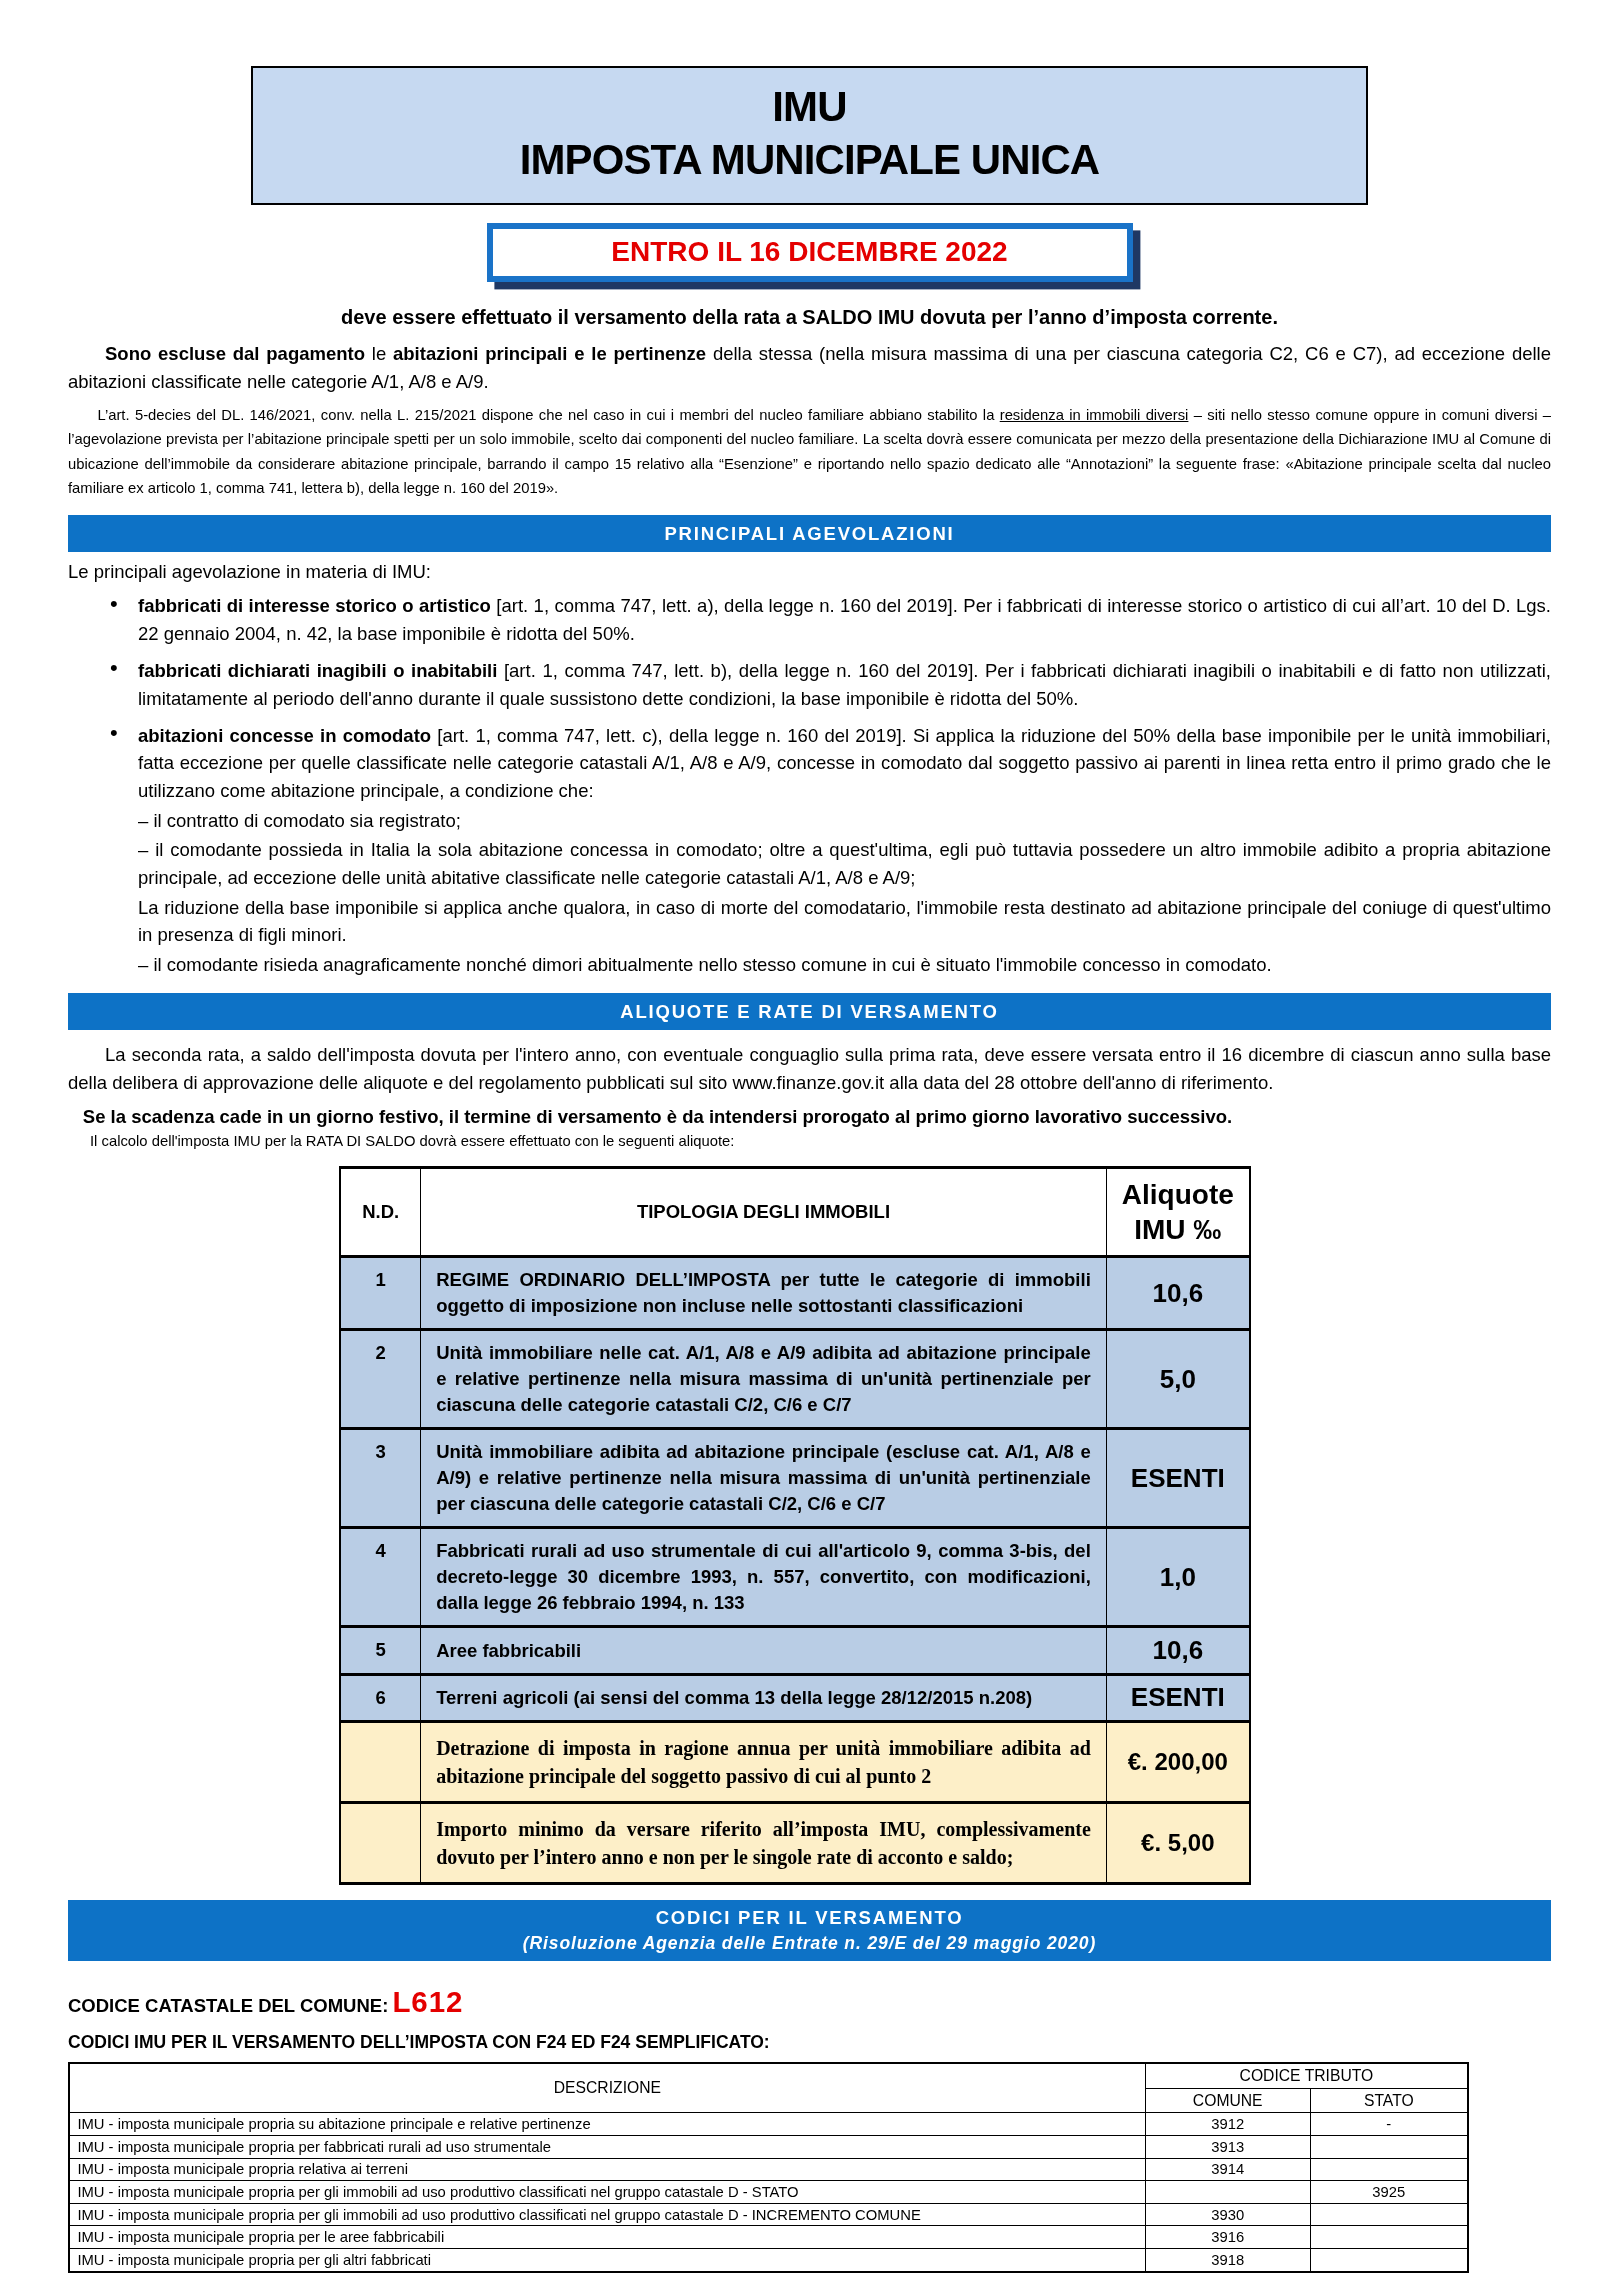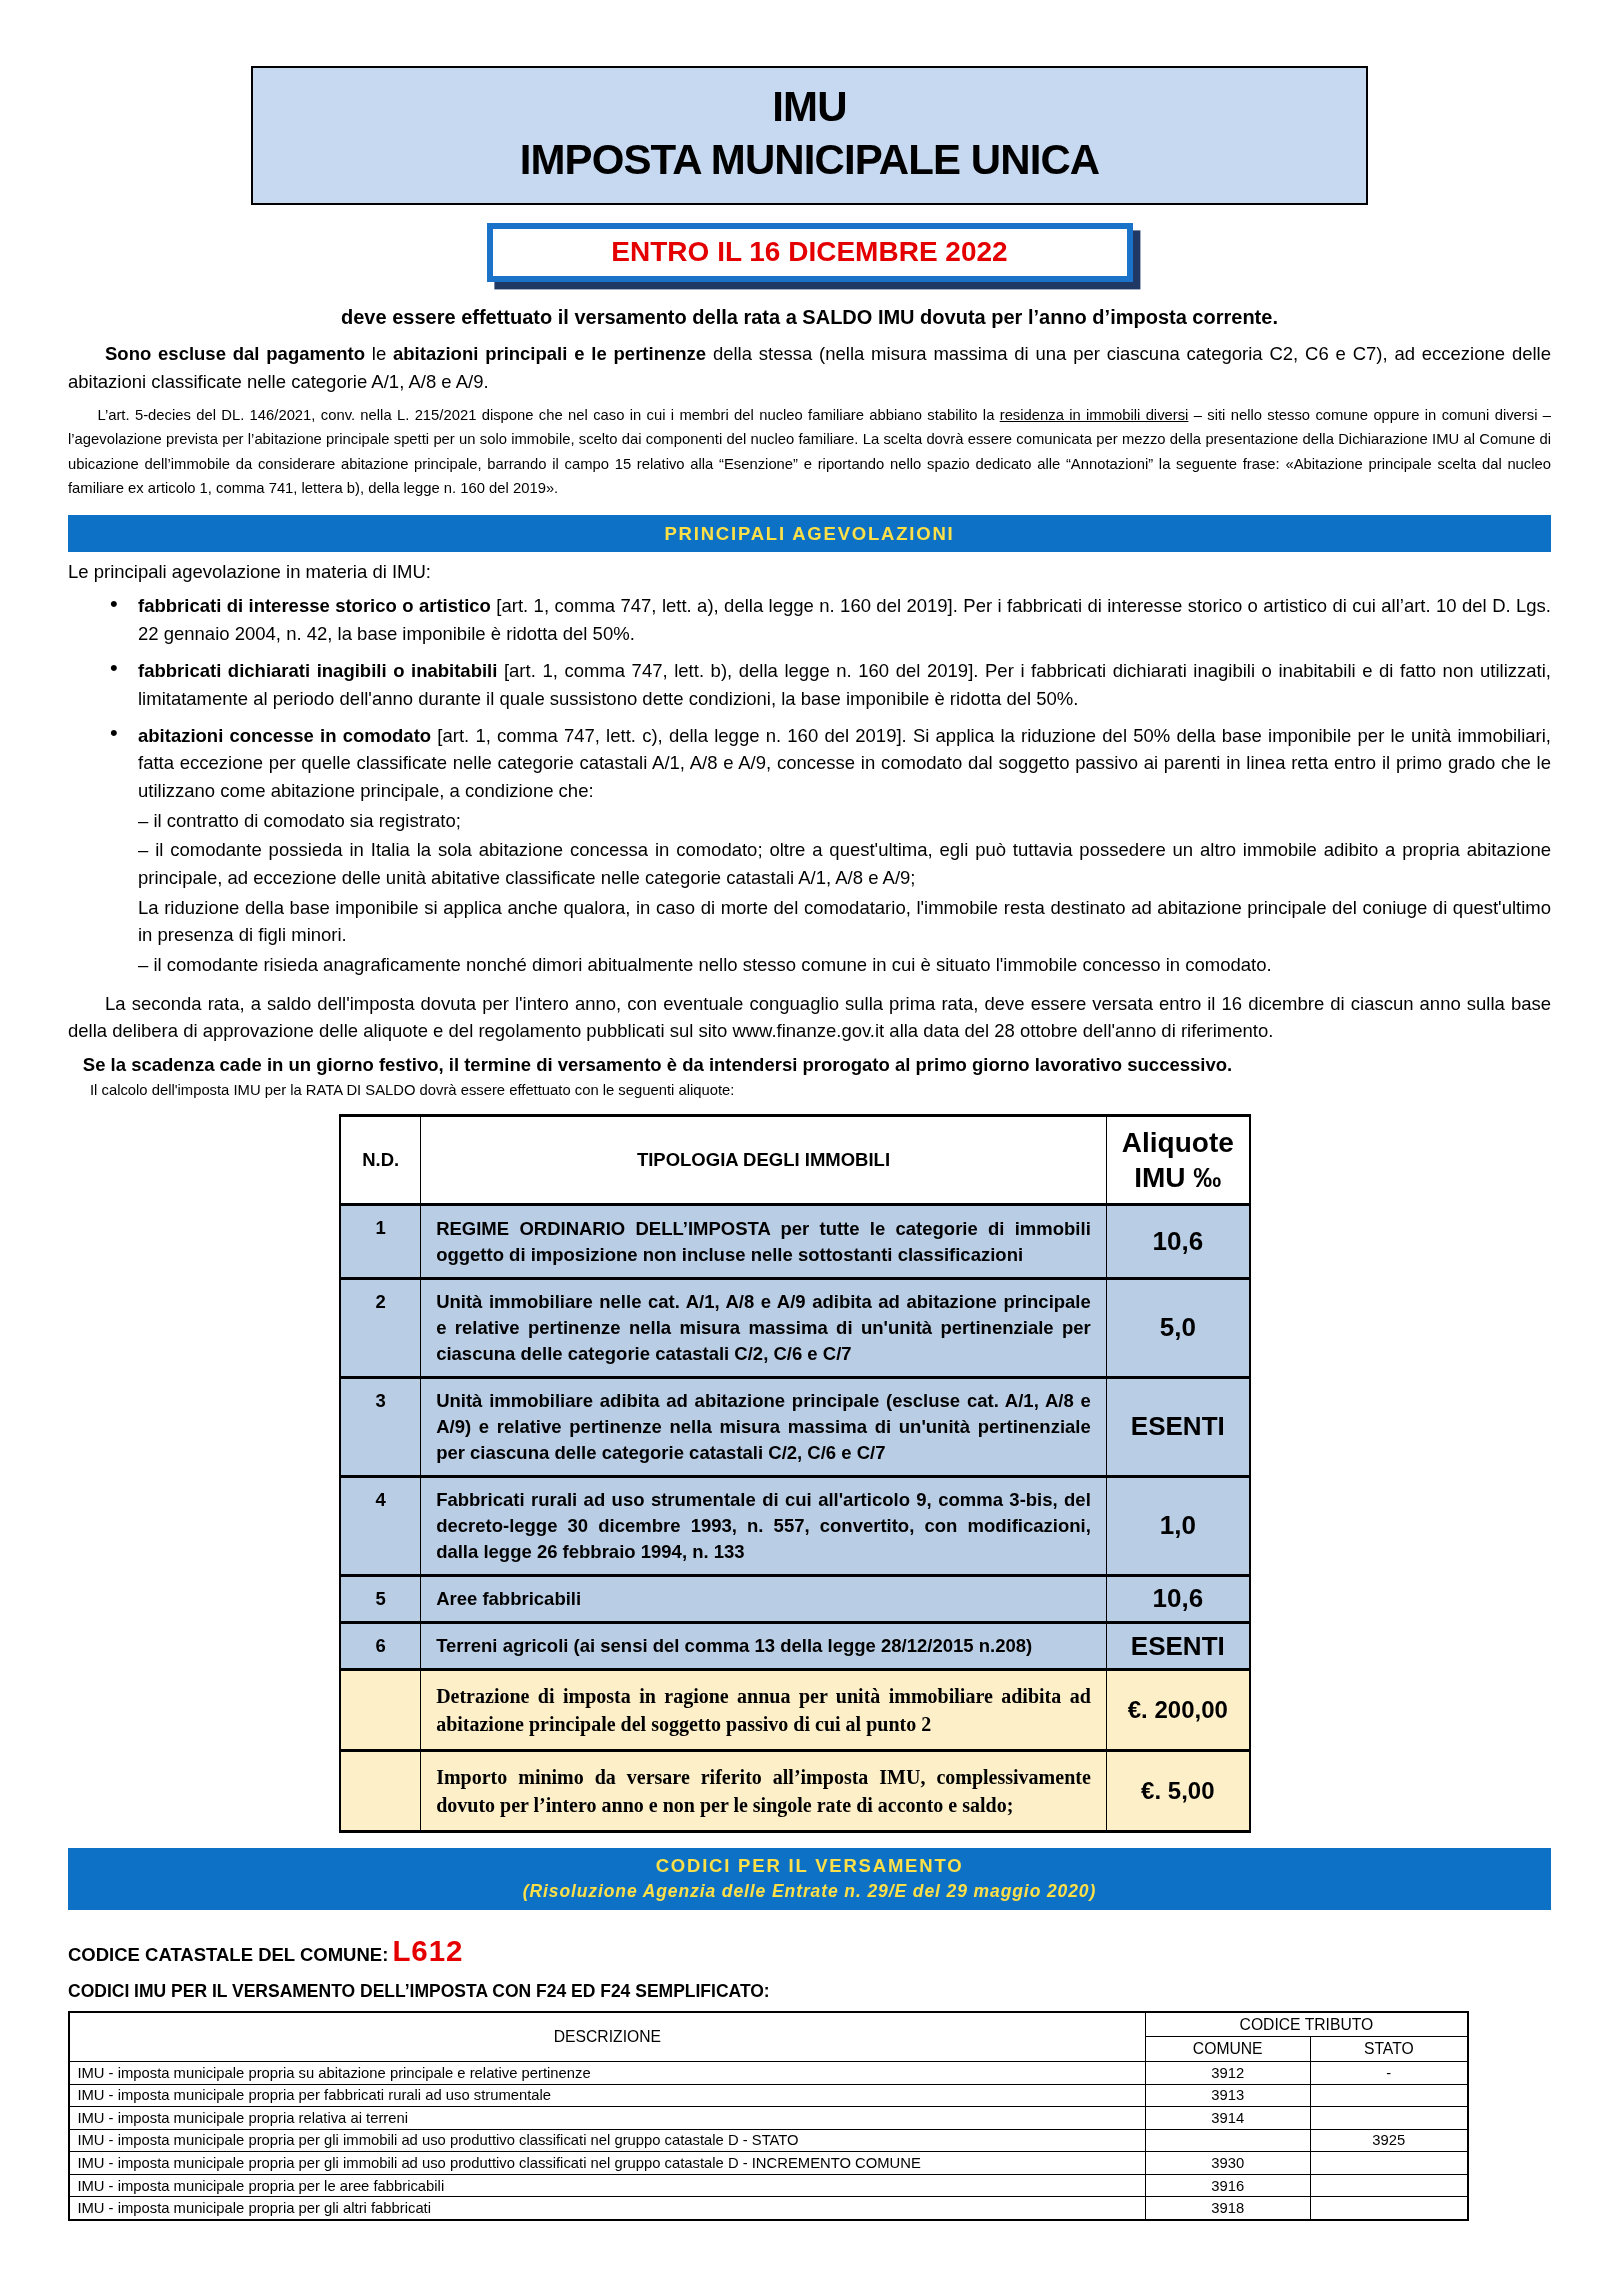--- a/index.html
+++ b/index.html
@@ -25,21 +25,21 @@
     margin-top:24px; text-align:center; font-weight:bold; 
     font-size:20px;
   }
 
   
   .para { font-size:18.5px; line-height:1.5; text-align:justify; text-indent:37px; margin-top:11px; }
   .para.small { font-size:14.8px; line-height:1.65; text-indent:29.5px; margin-top:7.4px; }
 
   
   .banner {
-    background:#0d72c6; color:#fde047; font-weight:bold; text-align:center;
+    background:#0d72c6; color:#ffffff; font-weight:bold; text-align:center;
     font-size:18.5px; letter-spacing:1.8px; padding:7.4px 0; margin-top:14.8px;
   }
   .banner .banner-sub { font-size:17.5px; font-style:italic; letter-spacing:0.9px; margin-top:3.7px; }
 
   .lead { font-size:18.5px; margin-top:9.2px; }
 
   
   .bullet { position:relative; padding-left:70px; margin-top:9.2px; }
   .bullet .dot { position:absolute; left:42px; top:-1.8px; font-size:22px; }
   .bullet p { font-size:18.5px; line-height:1.5; text-align:justify; }
@@ -117,20 +117,23 @@
 
   <div class="bullet">
     <span class="dot">•</span>
     <p><span style="font-weight: bold;">abitazioni concesse in comodato</span><span> [art. 1, comma 747, lett. c), della legge n. 160 del 2019]. Si applica la riduzione del 50% della base imponibile per le unità immobiliari, fatta eccezione per quelle classificate nelle categorie catastali A/1, A/8 e A/9, concesse in comodato dal soggetto passivo ai parenti in linea retta entro il primo grado che le utilizzano come abitazione principale, a condizione che:</span></p>
     <p>–  il contratto di comodato sia registrato;</p>
     <p>–  il comodante possieda in Italia la sola abitazione concessa in comodato; oltre a quest'ultima, egli può tuttavia possedere un altro immobile adibito a propria abitazione principale, ad eccezione delle unità abitative classificate nelle categorie catastali A/1, A/8 e A/9;</p>
     <p>La riduzione della base imponibile si applica anche qualora, in caso di morte del comodatario, l'immobile resta destinato ad abitazione principale del coniuge di quest'ultimo in presenza di figli minori.</p>
     <p>–  il comodante risieda anagraficamente nonché dimori abitualmente nello stesso comune in cui è situato l'immobile concesso in comodato.</p>
   </div>
 
+  <div class="banner">
+    <div>ALIQUOTE E RATE DI VERSAMENTO</div>
+  </div>
 
   <p class="para">La seconda rata, a saldo dell'imposta dovuta per l'intero anno, con eventuale conguaglio sulla prima rata, deve essere versata entro il 16 dicembre di ciascun anno sulla base della delibera di approvazione delle aliquote e del regolamento pubblicati sul sito www.finanze.gov.it alla data del 28 ottobre dell'anno di riferimento.</p>
   <p class="bold-line">Se la scadenza cade in un giorno festivo, il termine di versamento è da intendersi prorogato al primo giorno lavorativo successivo.</p>
   <p class="small-line">Il calcolo dell'imposta IMU per la RATA DI SALDO dovrà essere effettuato con le seguenti aliquote:</p>
 
   <table class="rates">
     <thead>
       <tr>
         <th class="h-nd">N.D.</th>
         <th class="h-tip">TIPOLOGIA DEGLI IMMOBILI</th>

